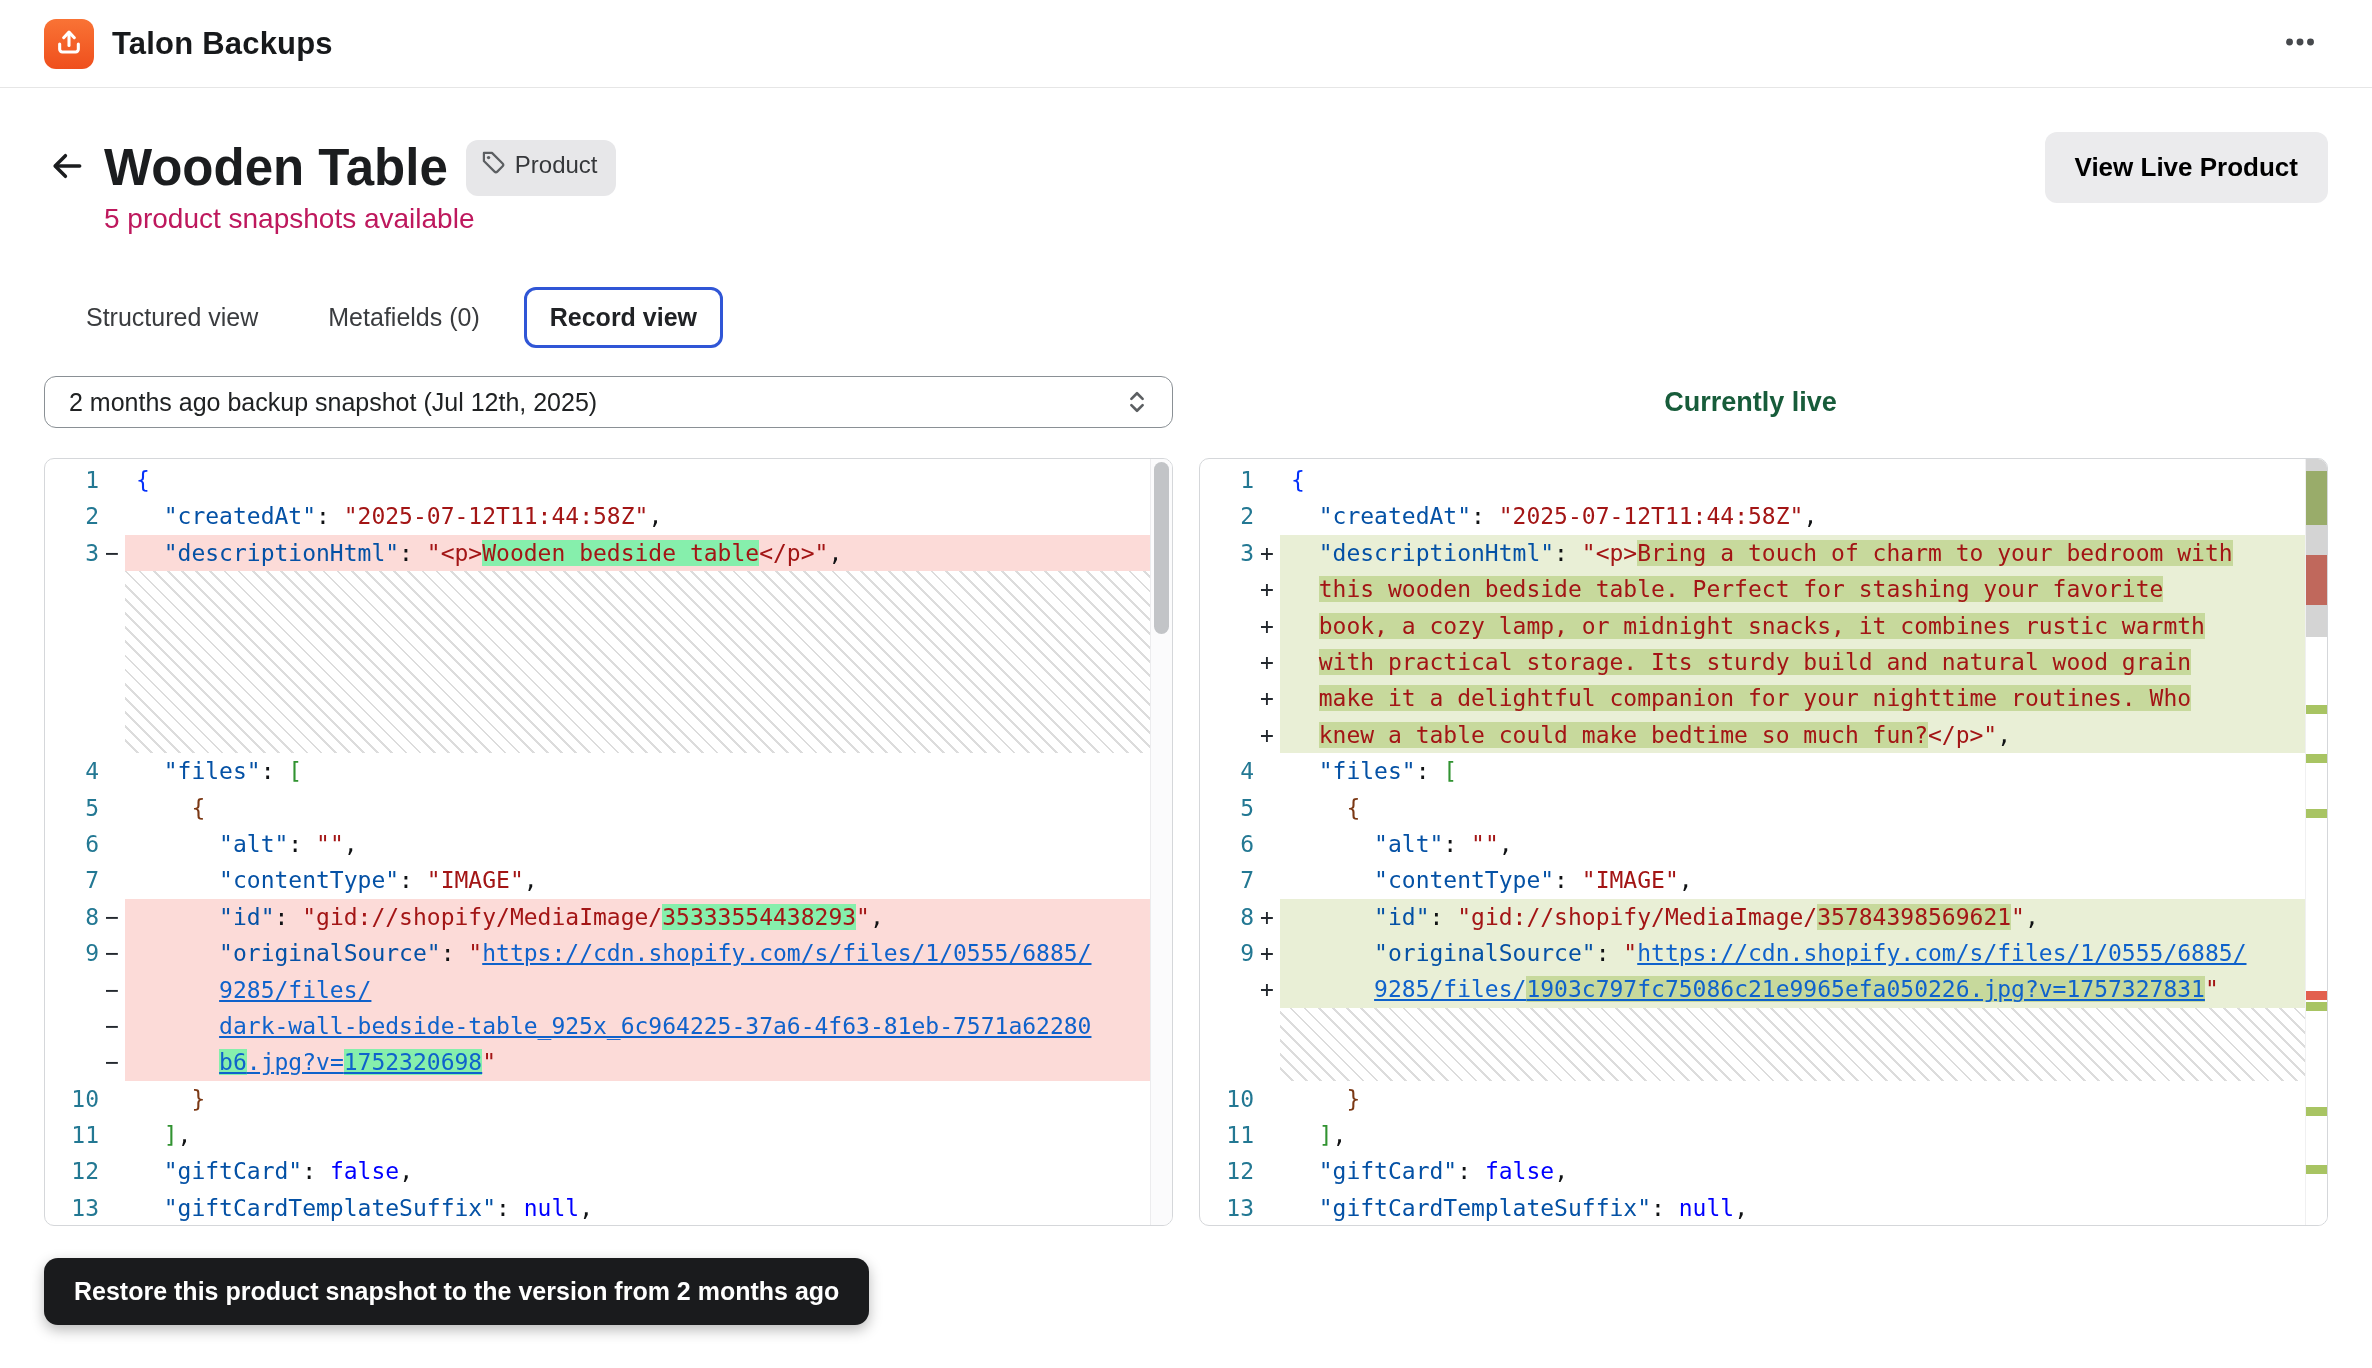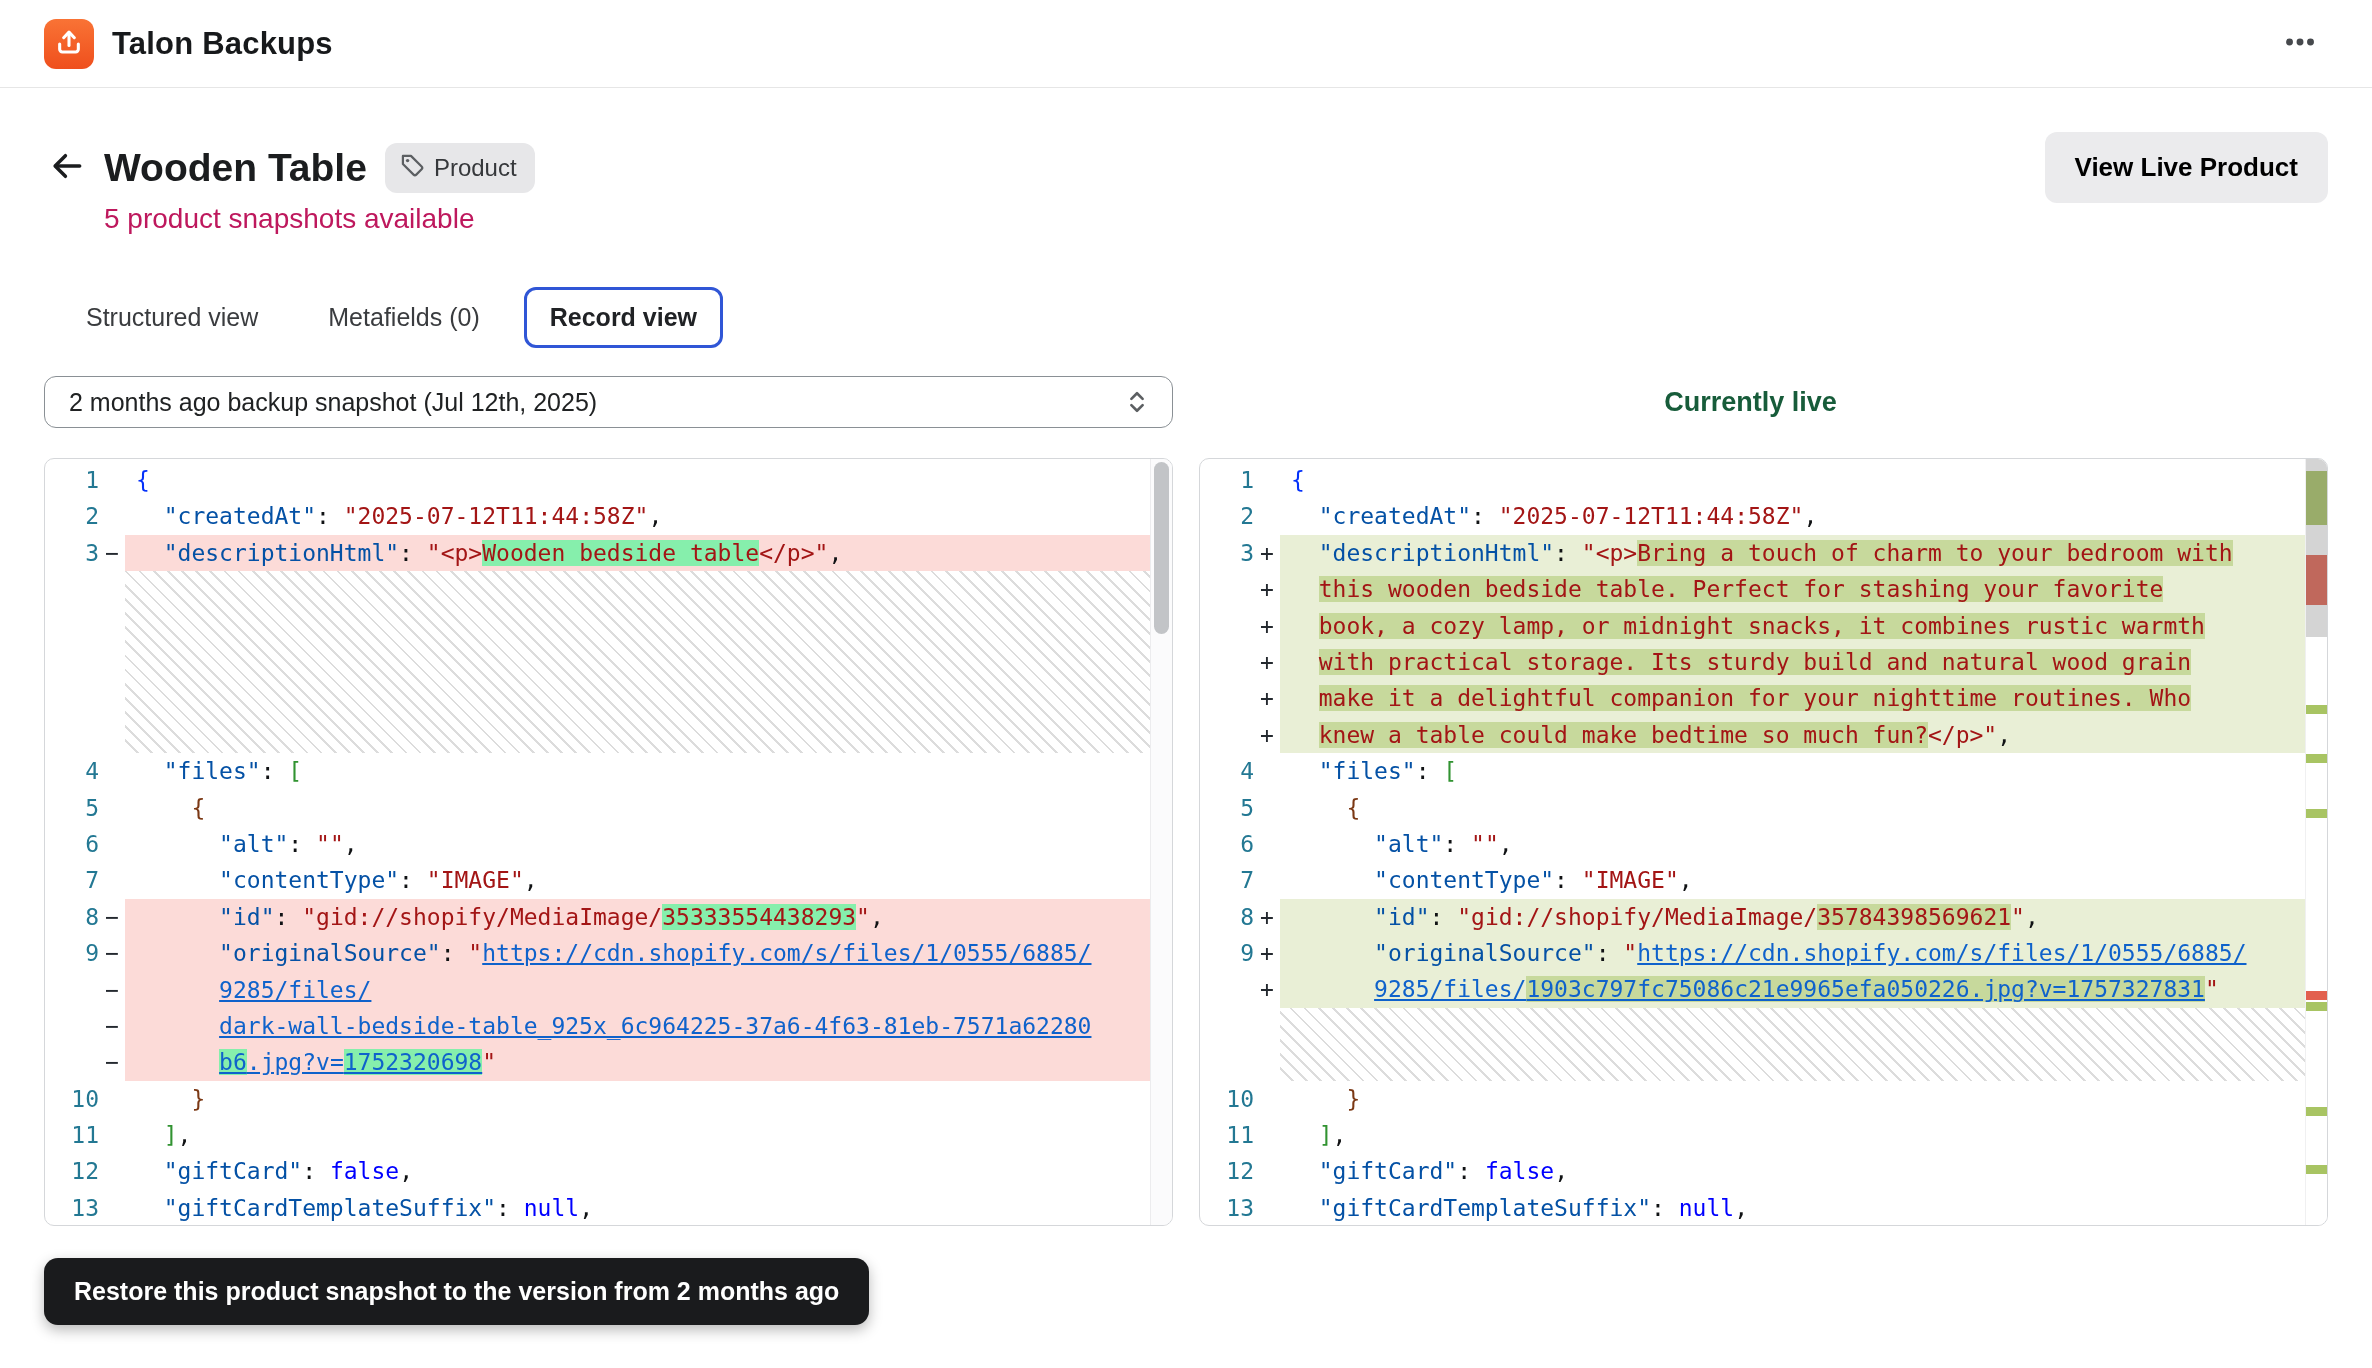--- a/index.html
+++ b/index.html
@@ -9,22 +9,22 @@
 
   
   .header { height:88px; display:flex; align-items:center; padding:0 44px; border-bottom:1px solid #e6e6e6; background:#fff; }
   .logo { width:50px; height:50px; border-radius:12px; background:linear-gradient(180deg,#f97335,#ef4f1d); display:flex; align-items:center; justify-content:center; margin-right:18px; flex:none; }
   .app-title { font-size:31px; font-weight:700; color:#17191b; letter-spacing:.2px; }
   .menu-btn { margin-left:auto; width:56px; height:44px; display:flex; align-items:center; justify-content:center; border:none; background:transparent; cursor:pointer; }
 
   
   .title-row { display:flex; align-items:center; padding:0 44px; margin-top:44px; }
   .back-btn { width:46px; height:46px; border:none; background:transparent; display:flex; align-items:center; justify-content:center; margin-right:14px; cursor:pointer; flex:none; }
-  .page-title { font-size:39px; font-weight:700; color:#1b1d1f; }
-  .badge { display:inline-flex; align-items:center; gap:9px; background:#e7e7e9; border-radius:12px; padding:9px 18px 9px 14px; font-size:24px; color:#36383b; margin-left:18px; }
+  .page-title { font-size:51px; font-weight:700; color:#1b1d1f; }
+  .badge { display:inline-flex; align-items:center; gap:9px; background:#e7e7e9; border-radius:12px; padding:9px 18px 15px 14px; font-size:24px; color:#36383b; margin-left:18px; }
   .view-live { margin-left:auto; background:#ebebed; border:none; border-radius:12px; padding:20px 30px; font-size:26px; font-weight:600; color:#000000; cursor:pointer;text-align:center; }
   .subtitle { padding:0 44px; margin-left:60px; font-size:28px; color:#be185d; }
 
   
   .tabs { display:flex; align-items:center; gap:18px; padding:0 44px; margin-top:52px; margin-left:16px; }
   .tab { border:3px solid transparent; border-radius:12px; padding:13px 23px; font-size:25px; font-weight:500; color:#3a3c3f; background:transparent; cursor:pointer; font-family:"Liberation Sans",sans-serif; }
   .tab.selected { border-color:#3056d6; background:#fff; font-weight:600; color:#202225; }
 
   
   .select-row { display:flex; align-items:center; padding:0 44px; margin-top:28px; }

